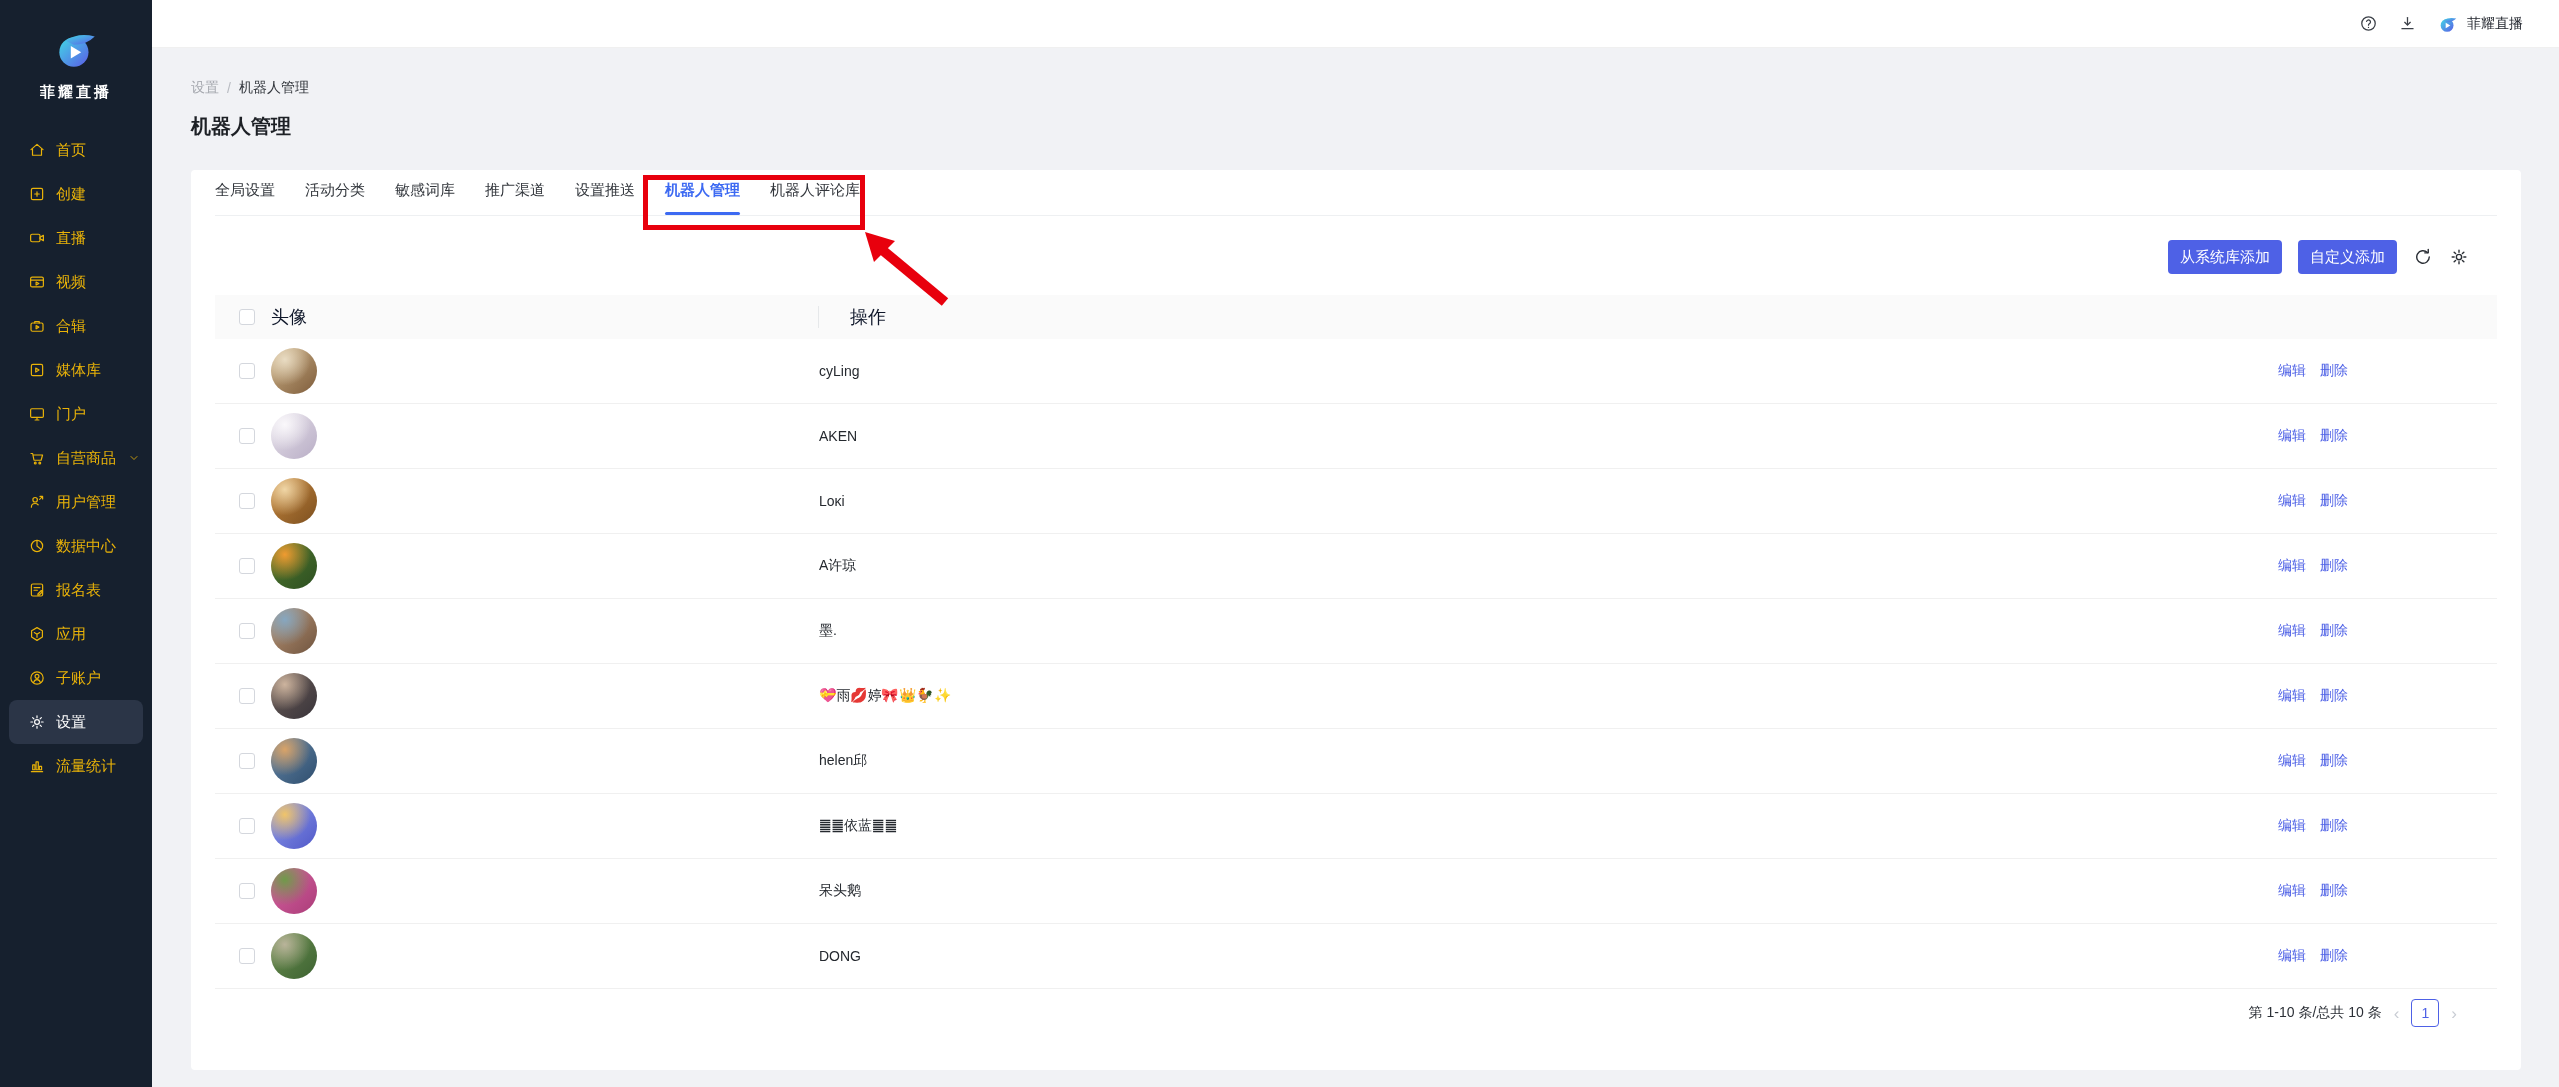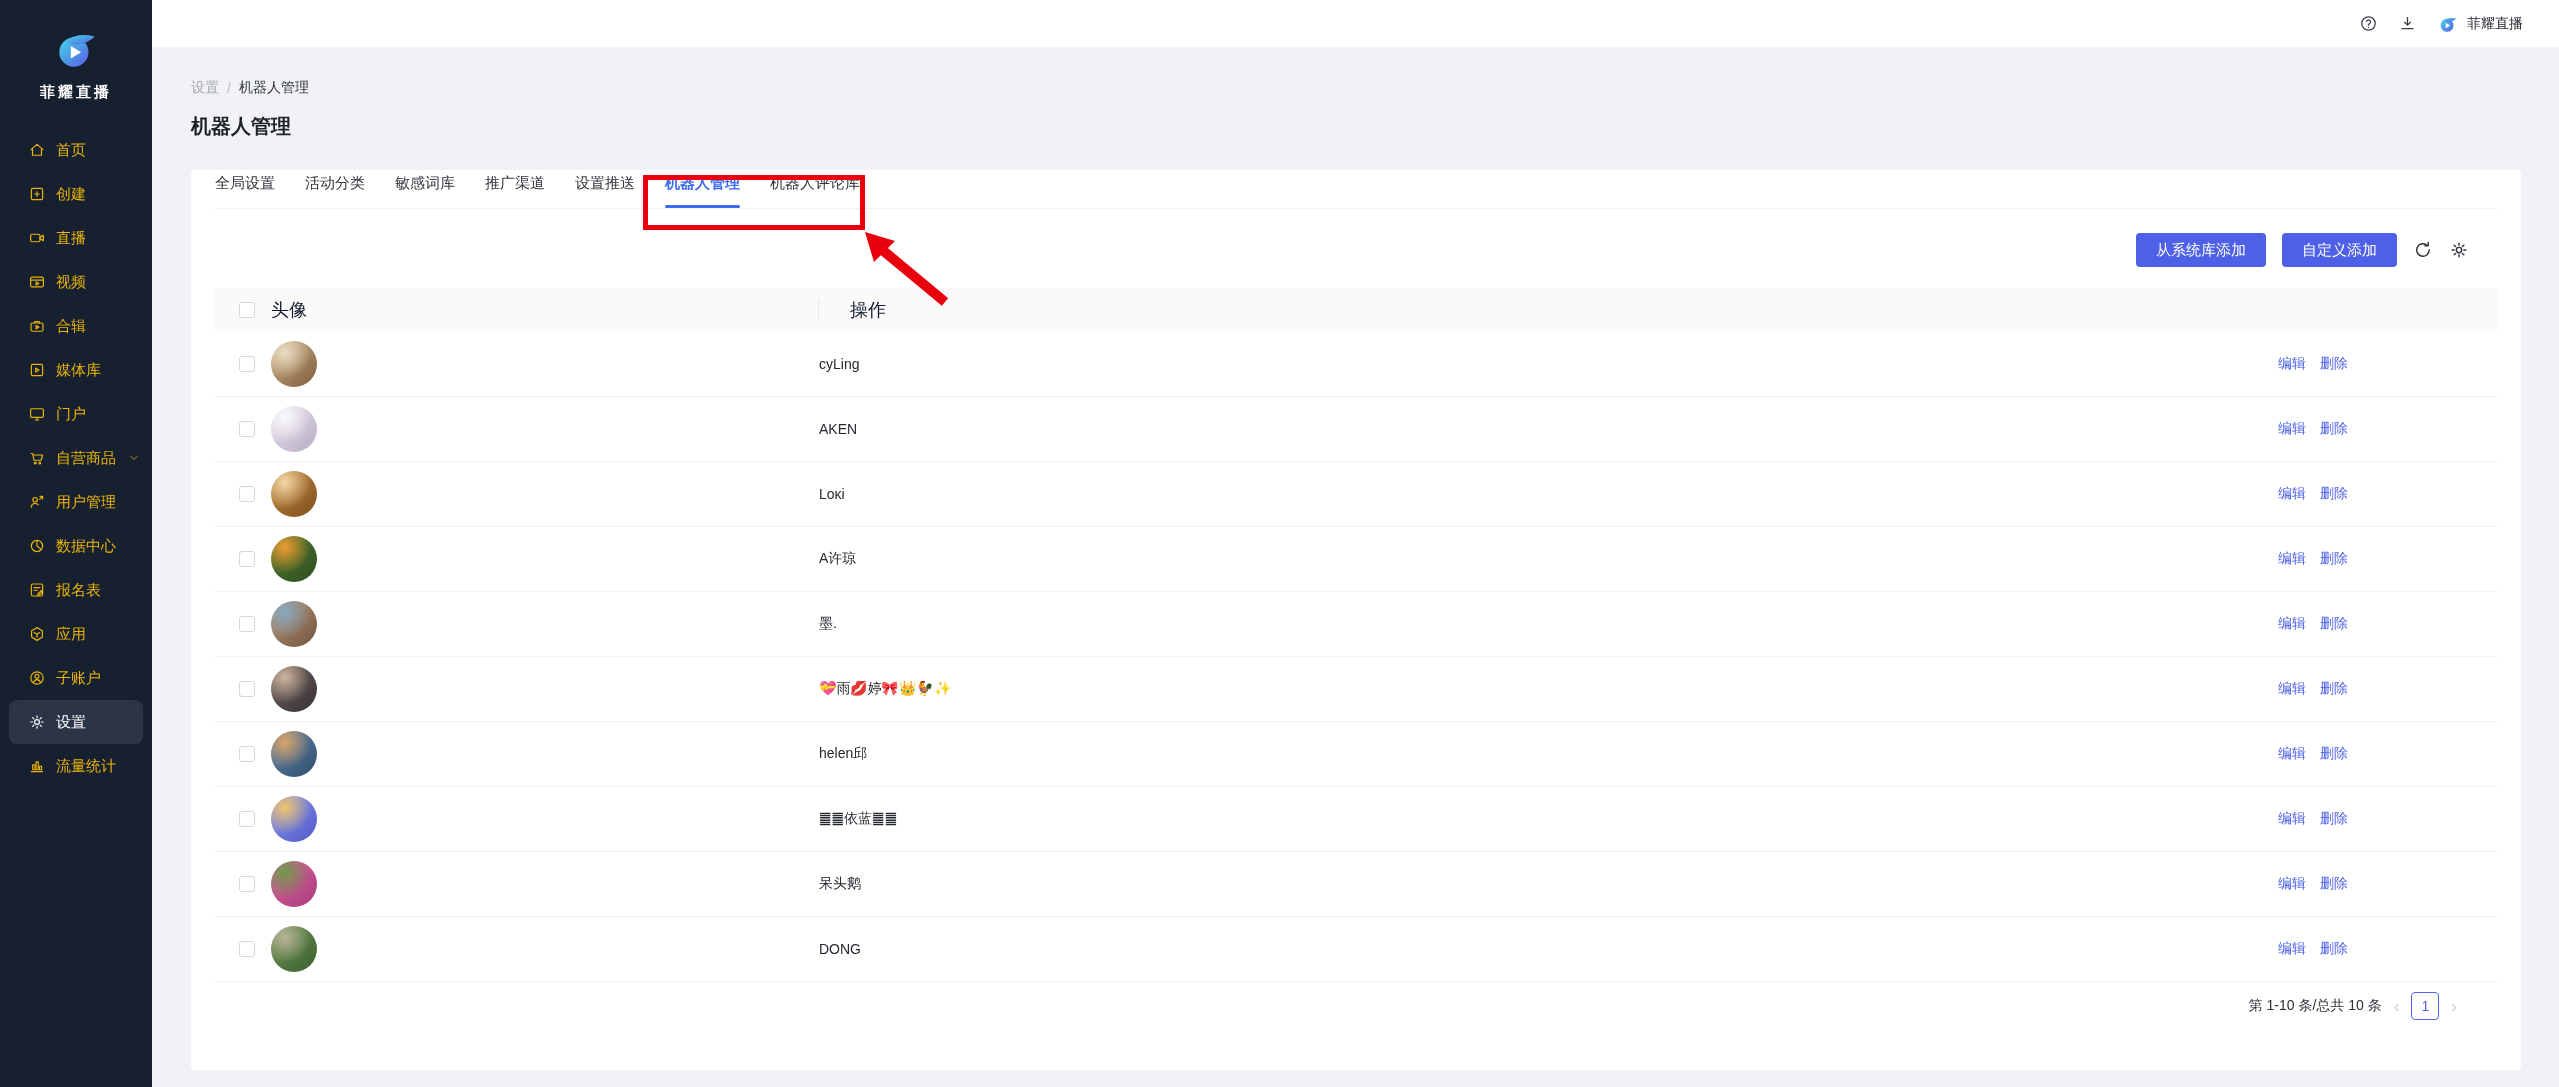--- a/index.html
+++ b/index.html
@@ -27,29 +27,29 @@
   .tb-user svg { width:22px; height:22px; }
   .tb-user-name { font-size:14px; color:#1d2129; }
   .content { flex:1; padding:0 38px 0 39px; }
   .breadcrumb { margin-top:30px; font-size:14px; height:20px; display:flex; gap:8px; align-items:center; }
   .breadcrumb .bc-root { color:#a6a9af; cursor:pointer; }
   .breadcrumb .bc-sep { color:#b8bbc1; }
   .breadcrumb .bc-current { color:#33373d; }
   .page-title { margin-top:14px; font-size:20px; line-height:28px; font-weight:700; color:#1d2025; }
   .card { margin-top:30px; height:900px; background:#fff; border-radius:4px; padding:0 24px; position:relative; }
   
-  .tabs { display:flex; gap:30px; padding-top:4px; border-bottom:1px solid #eef0f2; }
+  .tabs { display:flex; gap:30px; padding-top:11px; border-bottom:1px solid #eef0f2; }
   .tab { font-size:15px; color:#33373d; padding-bottom:15px; position:relative; cursor:pointer; white-space:nowrap; }
   .tab.active { color:var(--tab-active,#3d6af2); font-weight:600; }
   .tab.active::after { content:""; position:absolute; left:0; right:0; bottom:0; height:3px; border-radius:2px; background:var(--tab-active,#3d6af2); }
   .anno-box { position:absolute; left:452px; top:5px; width:222px; height:55px; border:5px solid var(--anno-red,#e8000d); z-index:5; pointer-events:none; }
   .anno-arrow { position:absolute; left:668px; top:58px; width:100px; height:82px; z-index:5; pointer-events:none; }
   
   .toolbar { margin-top:24px; display:flex; justify-content:flex-end; align-items:center; gap:16px; padding-right:28px; }
-  .btn { background:var(--primary,#4e61e6); color:#fff; border:none; border-radius:4px; height:34px; padding:0 20px; font-size:15px; font-family:inherit; display:flex; align-items:center; cursor:pointer; }
+  .btn { background:var(--primary,#4e61e6); color:#fff; border:none; border-radius:4px; height:34px; padding:0 12px; font-size:15px; font-family:inherit; display:flex; align-items:center; cursor:pointer; }
   .icon-btn { background:none; border:none; padding:0; cursor:pointer; display:flex; }
   .icon-btn svg { width:20px; height:20px; stroke:#2b2f36; fill:none; stroke-width:1.7; stroke-linecap:round; stroke-linejoin:round; }
   
   .table { margin-top:21px; }
   .thead, .trow { display:grid; grid-template-columns:56px 548px 1fr 250px; align-items:center; }
   .thead { height:44px; background:#fafafa; font-weight:400; font-size:18px; color:#0f172a; }
   .thead .th { position:relative; }
   .thead .th.sep::before { content:""; position:absolute; left:-1px; top:50%; transform:translateY(-50%); width:1px; height:22px; background:#e6e8ea; }
   .th-actions, .td-actions { padding-left:31px; }
   .trow { height:65px; border-bottom:1px solid #f0f0f0; font-size:14px; color:#25292f; }

